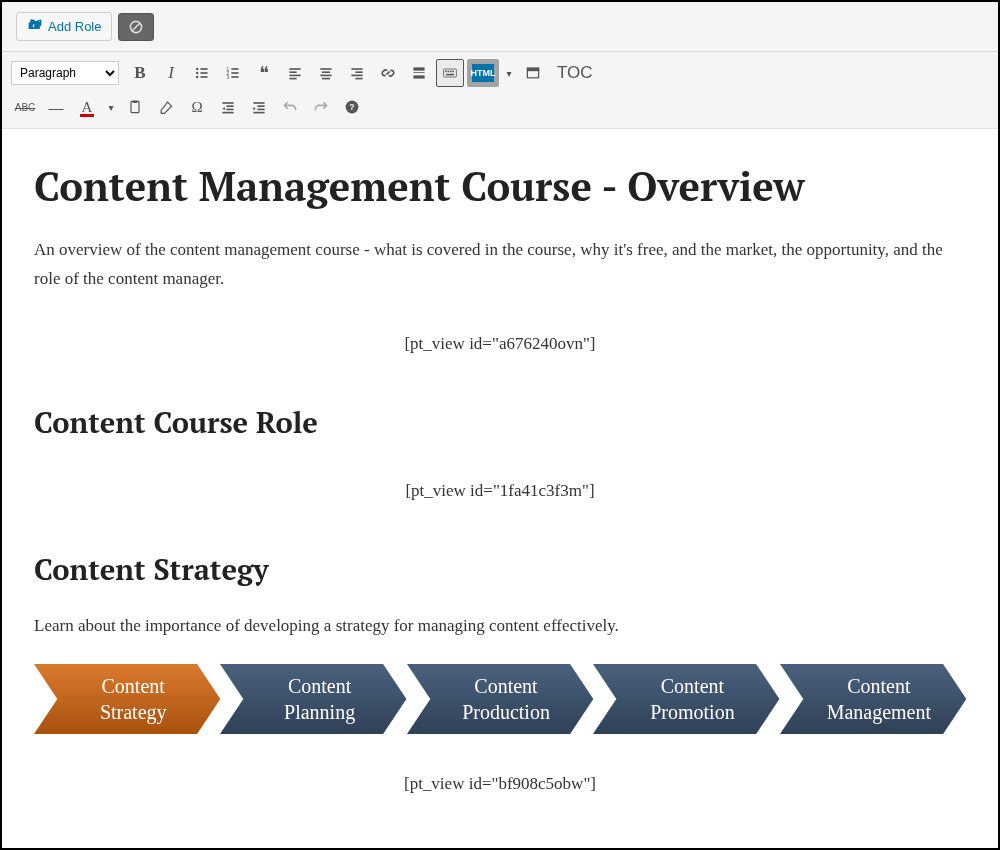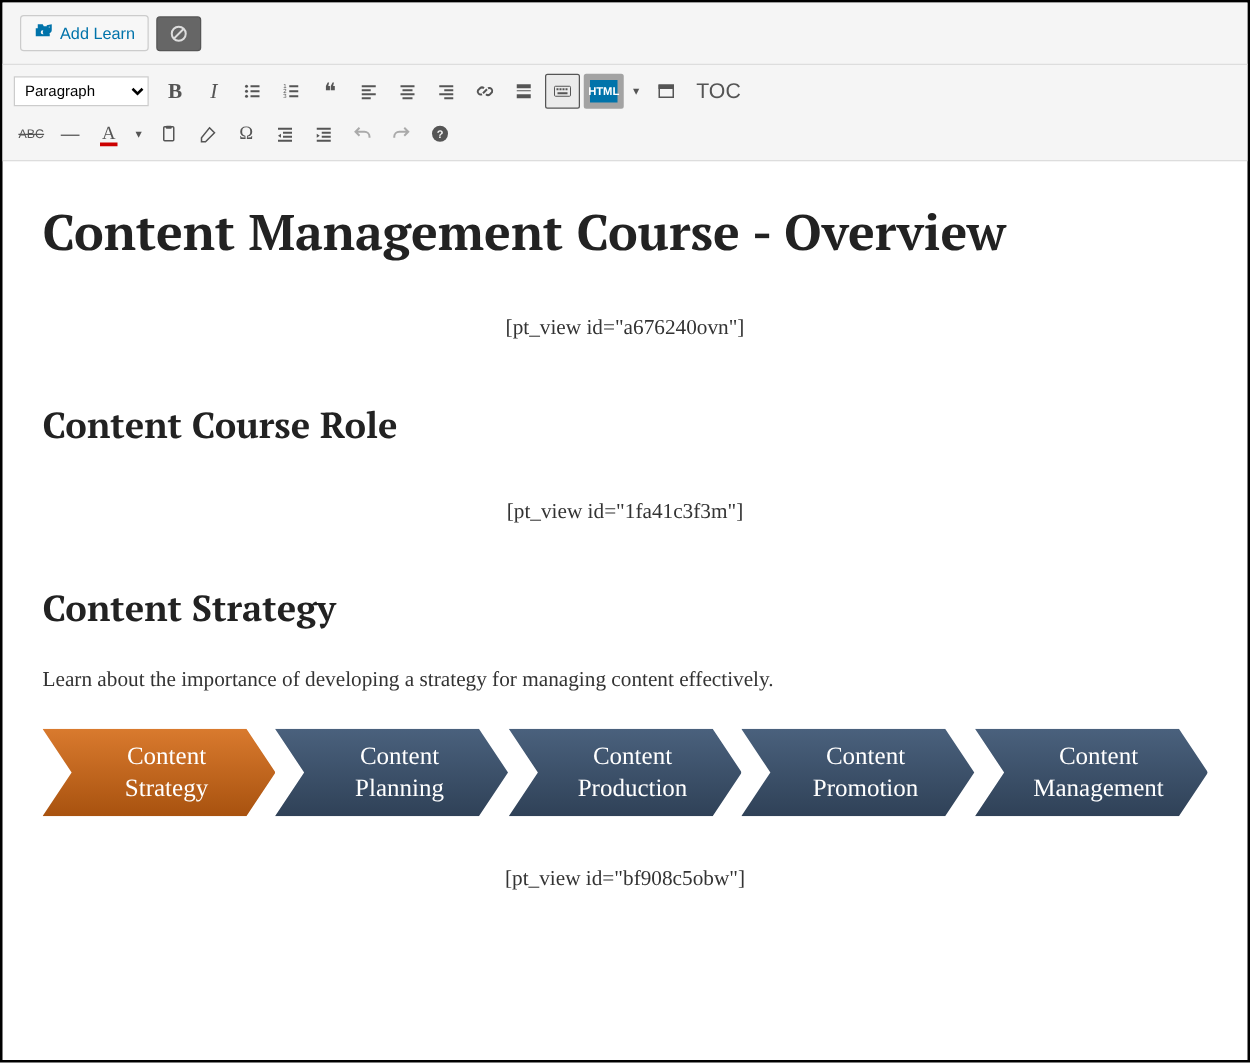--- a/index.html
+++ b/index.html
@@ -187,21 +187,21 @@
 <body>
 
 <div class="toolbar-area">
   <div class="top-toolbar">
     <button class="add-media-btn">
       <span class="icon">
         <svg class="icon" viewBox="0 0 20 20" fill="currentColor">
             <path d="M13 11V4l5-1v6a3 3 0 11-2-2.83V5.2l-1 .2V11a3 3 0 11-2-2.83zM4 3h5l1 2h4v2H4V3zm-2 4h14v8H2V7zm7 6a2 2 0 100-4 2 2 0 000 4z"></path>
           </svg>
       </span>
-      <span>Add Learn</span>
+      <span>Add Role</span>
     </button>
     <button class="circle-btn">
       <svg class="icon" viewBox="0 0 20 20" fill="none" stroke="currentColor" stroke-width="2">
           <circle cx="10" cy="10" r="7"></circle>
           <line x1="5" y1="15" x2="15" y2="5"></line>
         </svg>
     </button>
   </div>
 
   <div class="editor-toolbar">
@@ -342,20 +342,21 @@
             <circle cx="10" cy="10" r="8"></circle>
             <text x="10" y="14" text-anchor="middle" fill="#f5f5f5" font-size="11" font-weight="bold">?</text>
           </svg>
       </button>
     </div>
   </div>
 </div>
 
 <div class="editor-content">
   <h1>Content Management Course - Overview</h1>
+  <p>An overview of the content management course - what is covered in the course, why it's free, and the market, the opportunity, and the role of the content manager.</p>
   <p class="shortcode">[pt_view id="a676240ovn"]</p>
 
   <h2>Content Course Role</h2>
   <p class="shortcode">[pt_view id="1fa41c3f3m"]</p>
 
   <h2>Content Strategy</h2>
   <p>Learn about the importance of developing a strategy for managing content effectively.</p>
 
   <div class="arrow-diagram" id="arrow-diagram">
       <div class="arrow-step">

